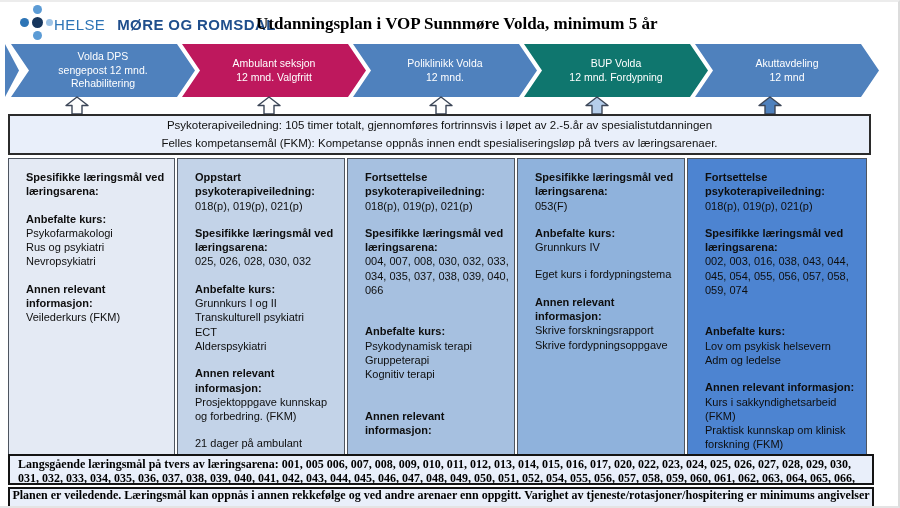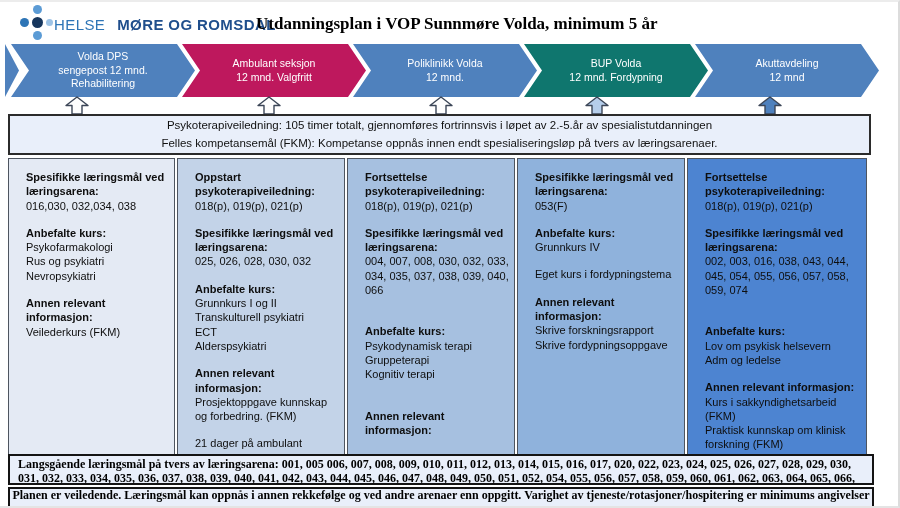--- a/index.html
+++ b/index.html
@@ -131,21 +131,20 @@
 
   <div class="banner" style="background: rgb(233, 239, 250);">
     <div>Psykoterapiveiledning: 105 timer totalt, gjennomføres fortrinnsvis i løpet av 2.-5.år av spesialistutdanningen</div>
     <div>Felles kompetansemål (FKM): Kompetanse oppnås innen endt spesialiseringsløp på tvers av læringsarenaer.</div>
   </div>
 
   <div class="cols" id="cols">
       <div class="col" style="width: 167px; background: rgb(228, 234, 244);">
         <div class="sec first">
           <h4>Spesifikke læringsmål ved læringsarena:</h4>
-          <div>016,030, 032,034, 038</div>
         </div>
         <div class="sec">
           <h4>Anbefalte kurs:</h4>
           <div>Psykofarmakologi</div>
           <div>Rus og psykiatri</div>
           <div>Nevropsykiatri</div>
         </div>
         <div class="sec">
           <h4>Annen relevant informasjon:</h4>
           <div>Veilederkurs (FKM)</div>

